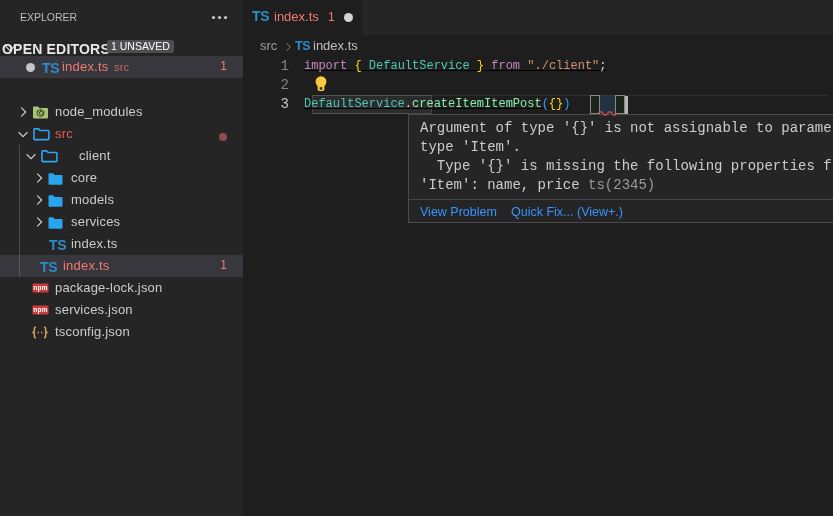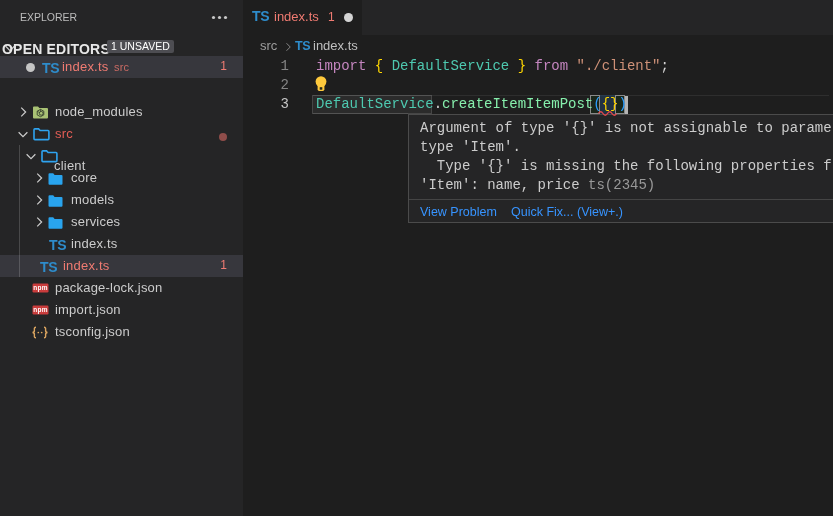--- a/index.html
+++ b/index.html
@@ -19,21 +19,21 @@
   .row span.name { position:absolute; top:3px; }
   .red { color:#f07b72; }
   .cnt { position:absolute; right:16px; top:3px; color:#f07b72; font-size:12px; }
   .tsicon { position:absolute; top:4px; font-size:14px; font-weight:bold; color:#2e8ccb; letter-spacing:-0.4px; }
   .chev { position:absolute; top:3px; }
   .moddot { position:absolute; width:9px; height:9px; border-radius:50%; background:#c5c5c5; }
   
   #tabstrip { position:absolute; left:243px; top:0; width:590px; height:35px; background:#252526; }
   #tab { position:absolute; left:0; top:0; width:119px; height:35px; background:#1e1e1e; }
   #crumbs { position:absolute; left:243px; top:35px; width:590px; height:22px; background:#1e1e1e; font-size:13px; color:#9d9d9d; }
-  .codeline { position:absolute; left:316px; font-family:"Liberation Mono", monospace; font-size:14px; line-height:19px; white-space:pre; }
+  .codeline { position:absolute; left:304px; font-family:"Liberation Mono", monospace; font-size:12px; line-height:19px; white-space:pre;text-decoration:underline; }
   .lnum { position:absolute; width:20px; text-align:right; font-family:"Liberation Mono", monospace; font-size:14px; line-height:19px; color:#858585; }
   
   #hover { position:absolute; left:408px; top:114px; width:560px; background:#252526; border:1px solid #4b4b4b; }
   #hover .msg { padding:4px 0 4px 11px; font-family:"Liberation Mono", monospace; font-size:14px; line-height:19px; color:#cccccc; white-space:pre; }
   #hover .status { border-top:1px solid #454545; height:23px; font-size:12.5px; color:#3794ff; position:relative; }
   .dim { color:#999999; }
 </style>
 </head>
 <body>
 <div id="app">
@@ -87,21 +87,21 @@
       <div style="position:absolute; left:219px; top:10px; width:8px; height:8px; border-radius:50%; background:#8f4d4a;"></div>
     </div>
 
     <div class="row" style="top:145px;">
       <svg class="chev" style="left:24px; top:4px;" width="14" height="14" viewBox="0 0 16 16">
           <path d="M3 6 L8 11 L13 6" stroke="#cccccc" stroke-width="1.4" fill="none"></path>
         </svg>
       <svg class="abs" style="left:41px; top:4px;" width="17" height="15" viewBox="0 0 17 15">
         <path d="M1 2.8 Q1 1.9 1.9 1.9 L5.6 1.9 L7.1 3.5 L15 3.5 Q15.9 3.5 15.9 4.4 L15.9 11.7 Q15.9 12.6 15 12.6 L1.9 12.6 Q1 12.6 1 11.7 Z" fill="none" stroke="#2fa3ef" stroke-width="1.6"></path>
       </svg>
-      <span class="name" style="left:54px;margin-top:10px;">client</span>
+      <span class="name" style="left:79px;">client</span>
     </div>
 
     <div class="row" style="top:167px;">
       <svg class="chev" style="left:32px; top:4px;" width="14" height="14" viewBox="0 0 16 16">
           <path d="M6 3 L11 8 L6 13" stroke="#cccccc" stroke-width="1.4" fill="none"></path>
         </svg>
       <svg class="abs" style="left:48px; top:5px;" width="15" height="14" viewBox="0 0 15 14">
         <path d="M0.5 2.3 Q0.5 1.3 1.5 1.3 L5.2 1.3 L6.6 2.9 L13.5 2.9 Q14.5 2.9 14.5 3.9 L14.5 11.7 Q14.5 12.7 13.5 12.7 L1.5 12.7 Q0.5 12.7 0.5 11.7 Z" fill="#29a4ee"></path>
       </svg>
       <span class="name" style="left:71px;">core</span>
@@ -144,21 +144,21 @@
         <text x="8.5" y="7.4" font-size="6.5" font-weight="bold" fill="#ffffff" text-anchor="middle" font-family="Liberation Sans">npm</text>
       </svg>
       <span class="name" style="left:55px;">package-lock.json</span>
     </div>
 
     <div class="row" style="top:299px;">
       <svg class="abs" style="left:32px; top:6px;" width="17" height="10" viewBox="0 0 17 10">
         <rect x="0.5" y="0.5" width="16" height="9" rx="1.2" fill="#ca3c3c"></rect>
         <text x="8.5" y="7.4" font-size="6.5" font-weight="bold" fill="#ffffff" text-anchor="middle" font-family="Liberation Sans">npm</text>
       </svg>
-      <span class="name" style="left:55px;">import.json</span>
+      <span class="name" style="left:55px;">services.json</span>
     </div>
 
     <div class="row" style="top:321px;">
       <svg class="abs" style="left:31px; top:5px;" width="18" height="13" viewBox="0 0 18 13">
         <path d="M5 1.2 Q3 1.2 3.4 4 Q3.7 6.1 1.6 6.5 Q3.7 6.9 3.4 9 Q3 11.8 5 11.8" fill="none" stroke="#dca660" stroke-width="1.4"></path>
         <path d="M13 1.2 Q15 1.2 14.6 4 Q14.3 6.1 16.4 6.5 Q14.3 6.9 14.6 9 Q15 11.8 13 11.8" fill="none" stroke="#dca660" stroke-width="1.4"></path>
         <circle cx="7.3" cy="6.5" r="0.85" fill="#dca660"></circle>
           <circle cx="10.7" cy="6.5" r="0.85" fill="#dca660"></circle>
       </svg>
       <span class="name" style="left:55px;">tsconfig.json</span>

